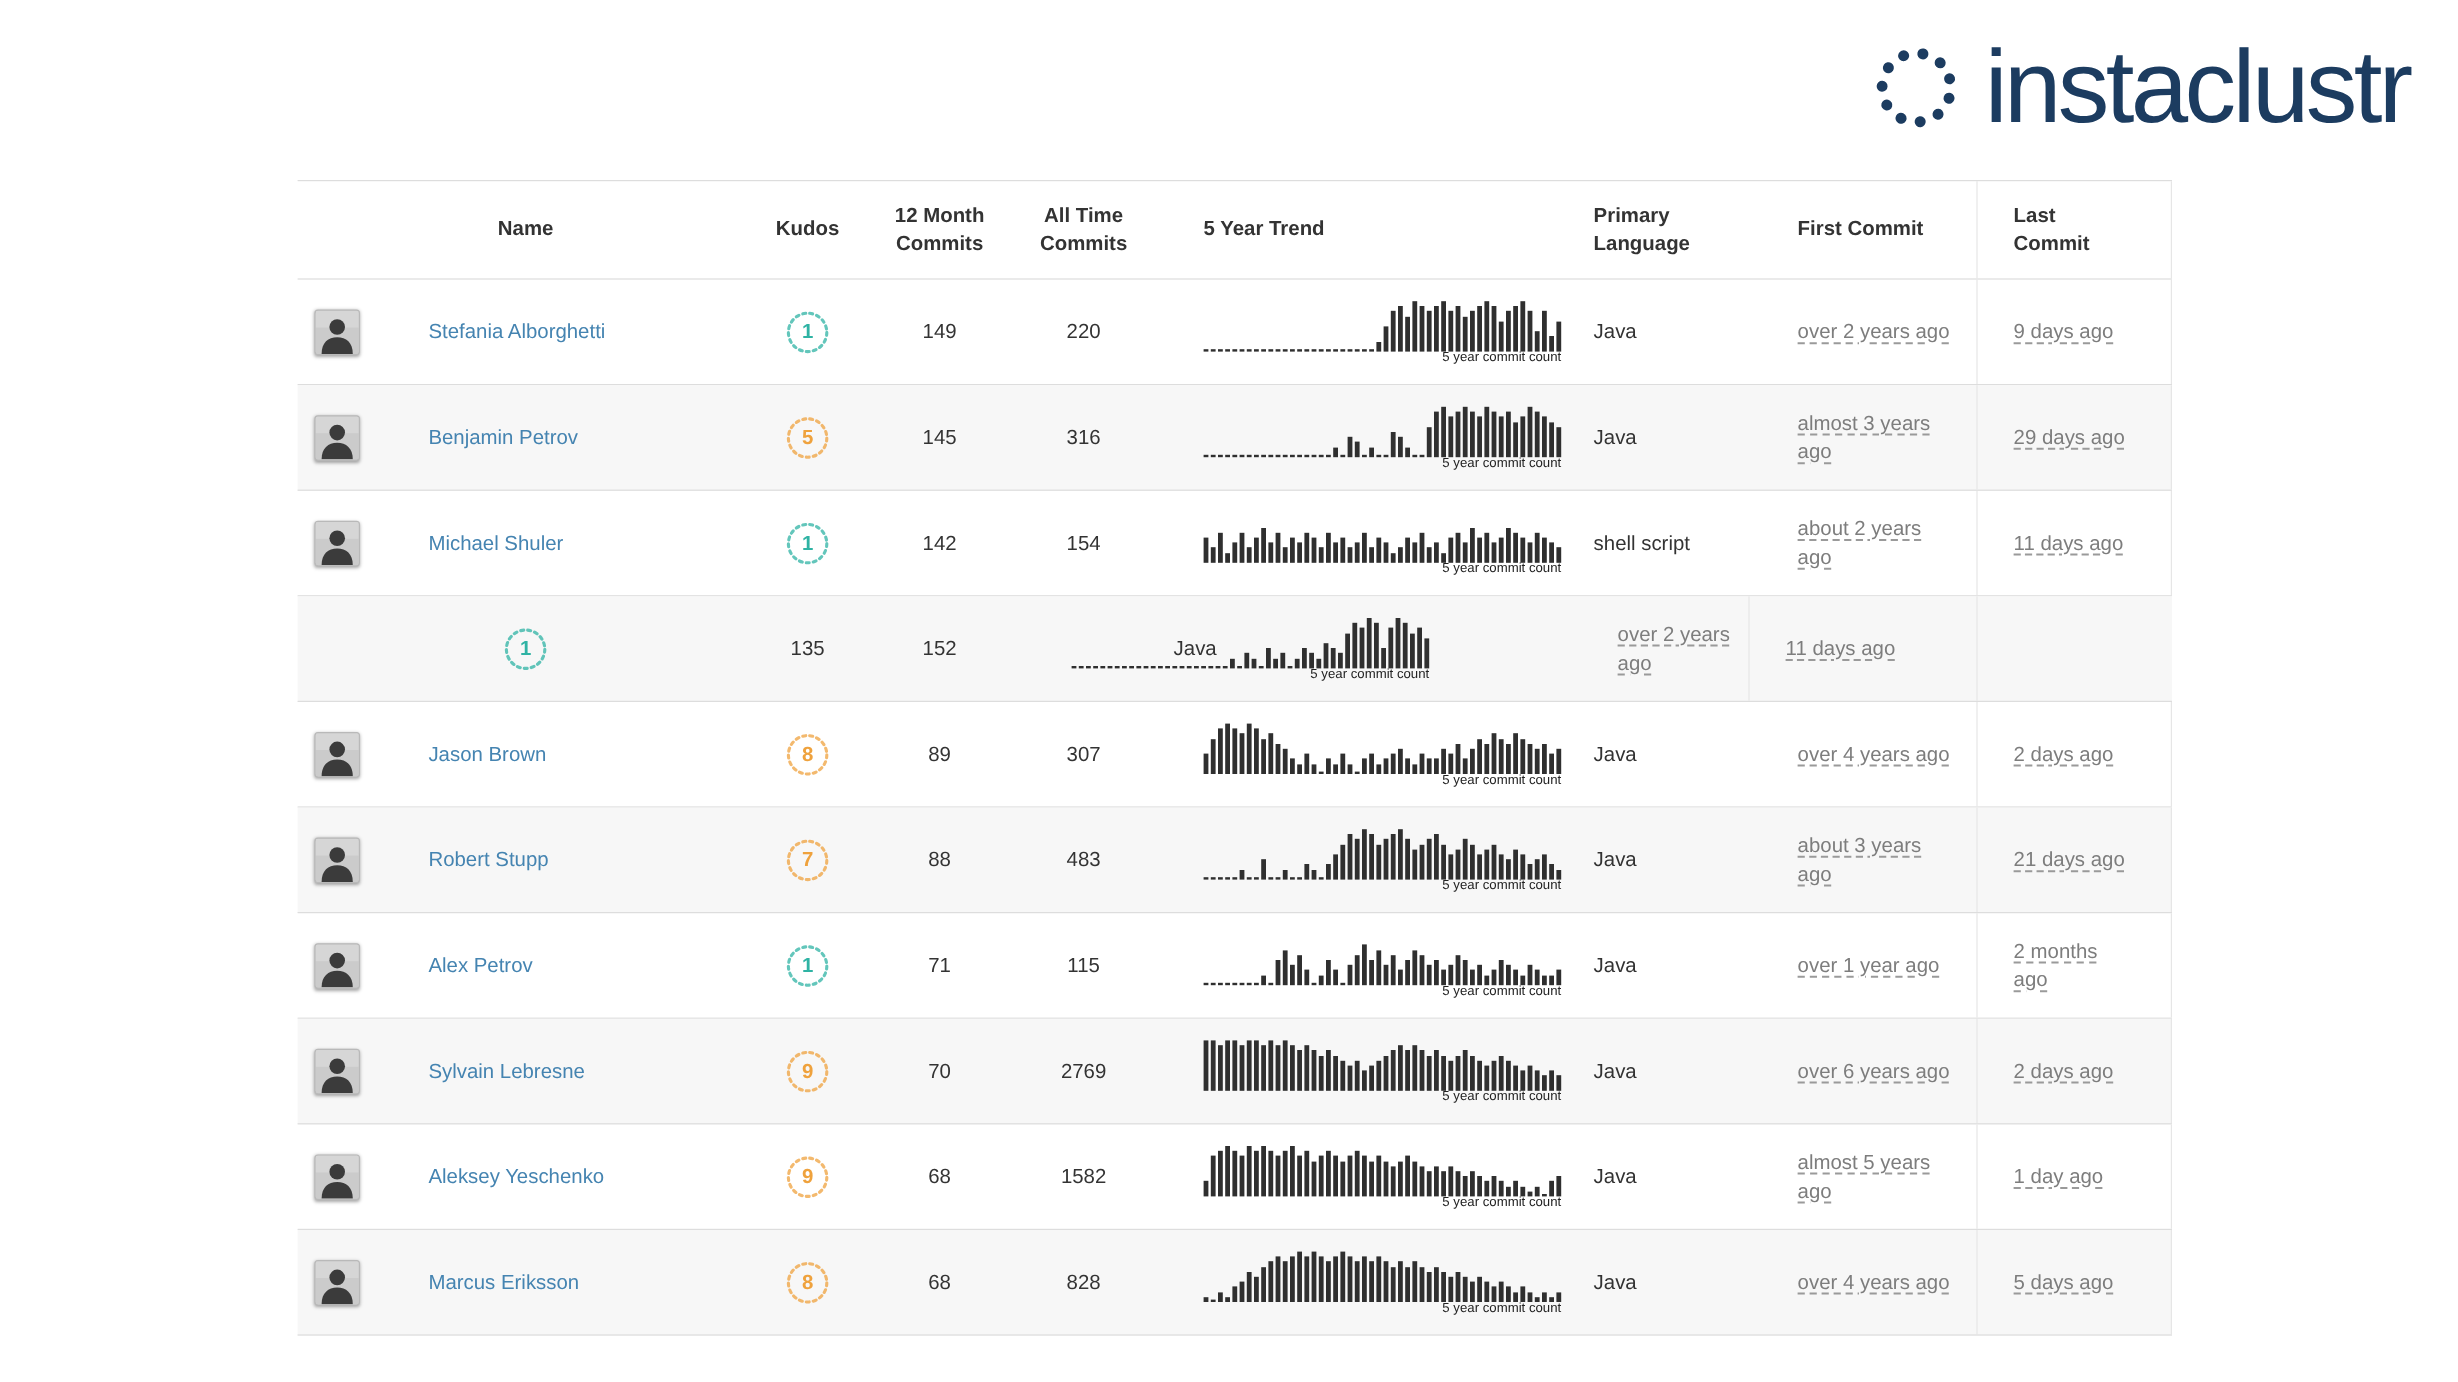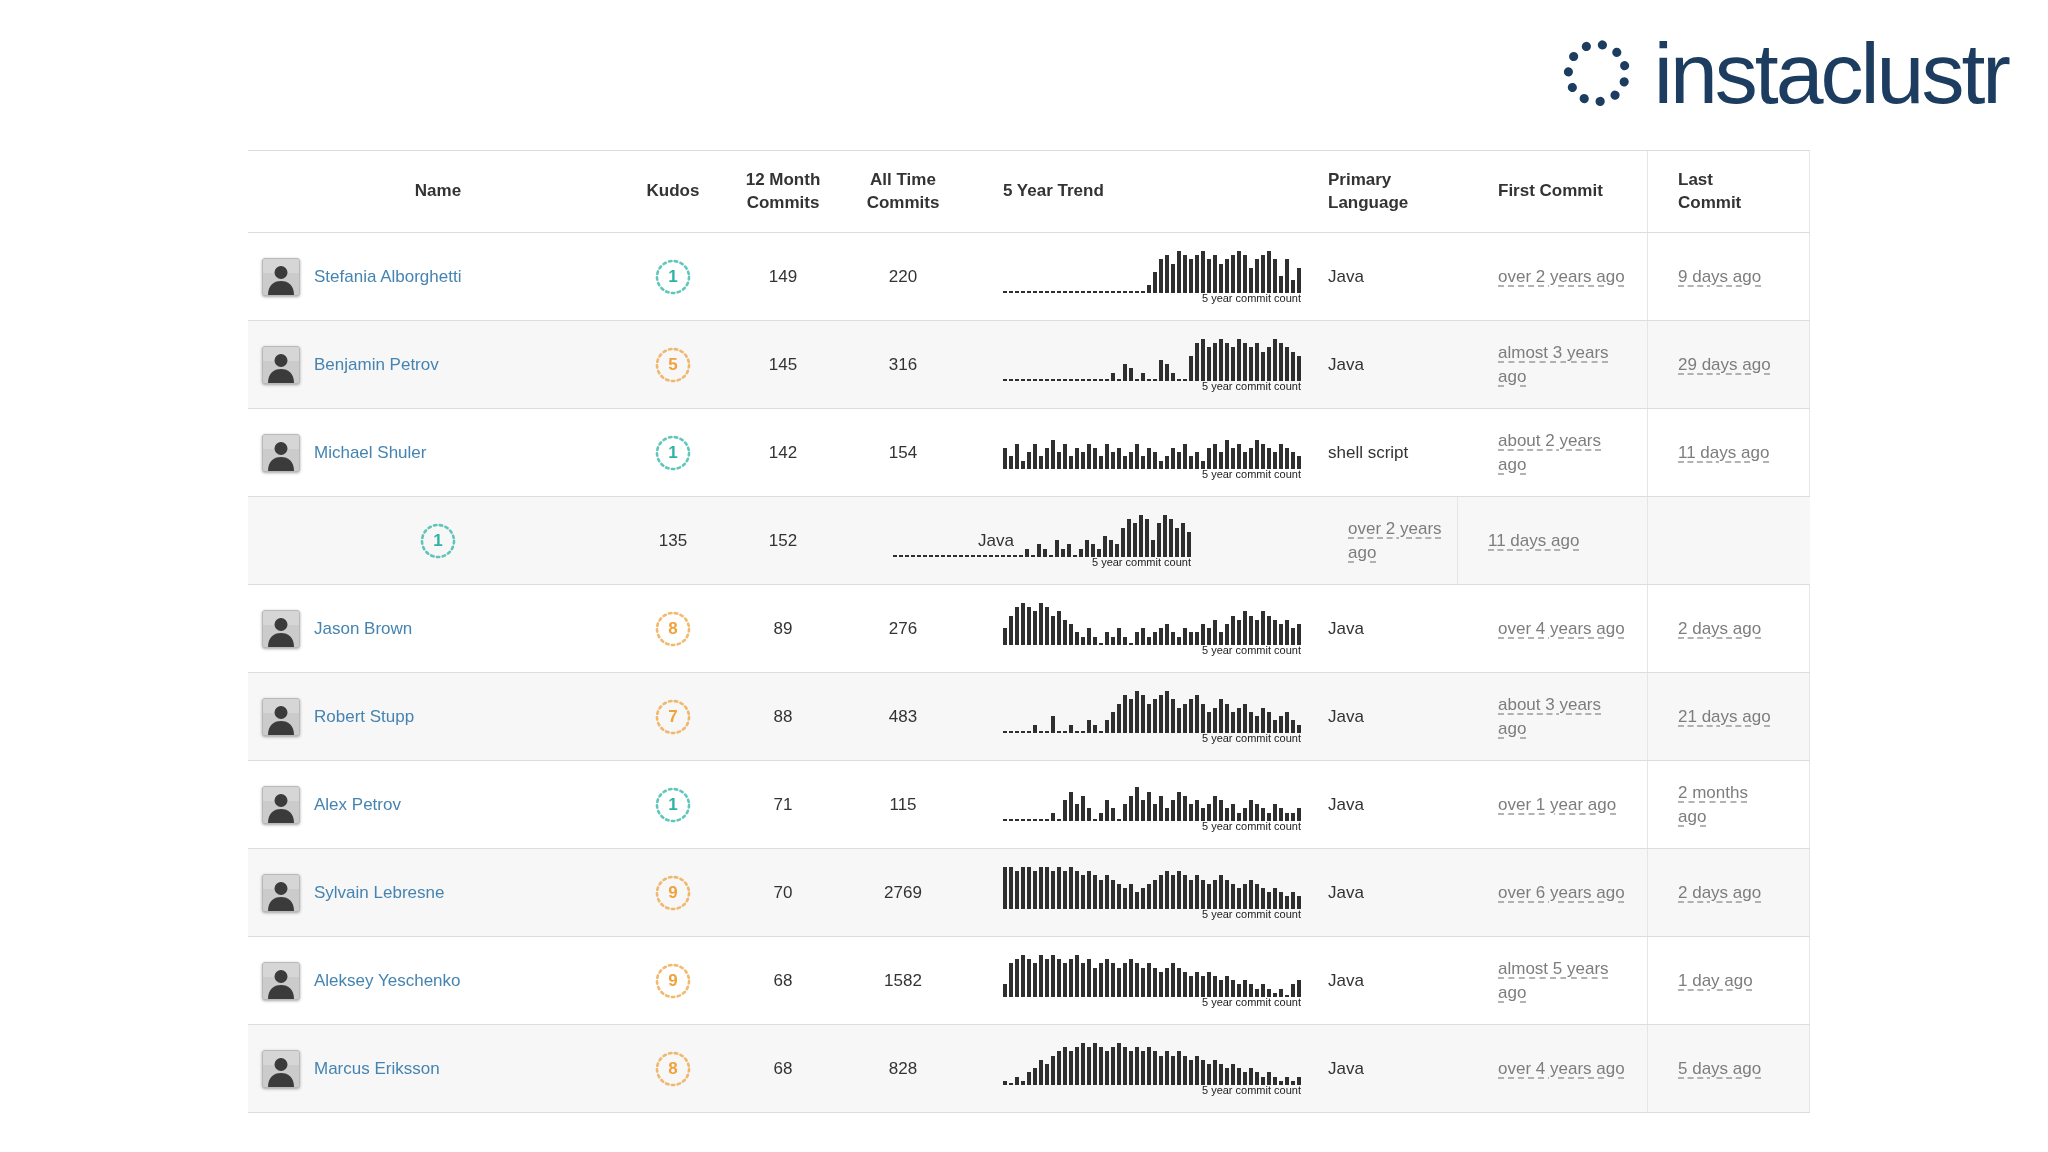--- a/index.html
+++ b/index.html
@@ -39,21 +39,21 @@
   .hdr-last{max-width:64px;}
   .hdr-all{max-width:80px;}
   .hdr-12m{max-width:90px;}
   .hdr-lang{max-width:90px;}
 
   
   .avatar{width:38px;height:38px;flex:0 0 38px;border:1px solid #b9b9b9;border-radius:3px;
     box-shadow:0 1px 3px rgba(0,0,0,.35);background:#cfcfcf;overflow:hidden;}
   .avatar svg{display:block;width:100%;height:100%;}
 
-  .name-link{color:var(--link-blue);text-decoration:none;cursor:pointer;}
+  .name-link{color:var(--link-blue);text-decoration:none;cursor:pointer;margin-left:43px;}
 
   
   .kudos{position:relative;width:44px;height:44px;display:flex;align-items:center;justify-content:center;}
   .kudos svg{position:absolute;inset:0;}
   .kudos-number{position:relative;font-weight:700;font-size:17px;}
 
   
   .trend-wrap{display:flex;flex-direction:column;align-items:flex-end;}
   .spark{display:flex;align-items:flex-end;gap:2px;height:44px;width:298px;}
   .spark .bar{width:4px;background:var(--bar);flex:0 0 4px;}
@@ -457,21 +457,21 @@
     </div>
     <div class="cell c-center">
       <span class="kudos" style="color: rgb(239, 162, 61);">
         <svg viewBox="0 0 44 44">
           <circle cx="22" cy="22" r="16" fill="none" stroke="currentColor" stroke-width="2.6" stroke-linecap="round" stroke-dasharray="2.5 3.4" opacity="0.75"></circle>
         </svg>
         <span class="kudos-number">8</span>
       </span>
     </div>
     <div class="cell c-center">89</div>
-    <div class="cell c-center">276</div>
+    <div class="cell c-center">307</div>
     <div class="cell c-trend">
       <span class="trend-wrap">
         <span class="spark">
               <div class="bar" style="height: 16.8px;"></div>
               <div class="bar" style="height: 29.4px;"></div>
               <div class="bar" style="height: 37.8px;"></div>
               <div class="bar" style="height: 42px;"></div>
               <div class="bar" style="height: 37.8px;"></div>
               <div class="bar" style="height: 33.6px;"></div>
               <div class="bar" style="height: 42px;"></div>

